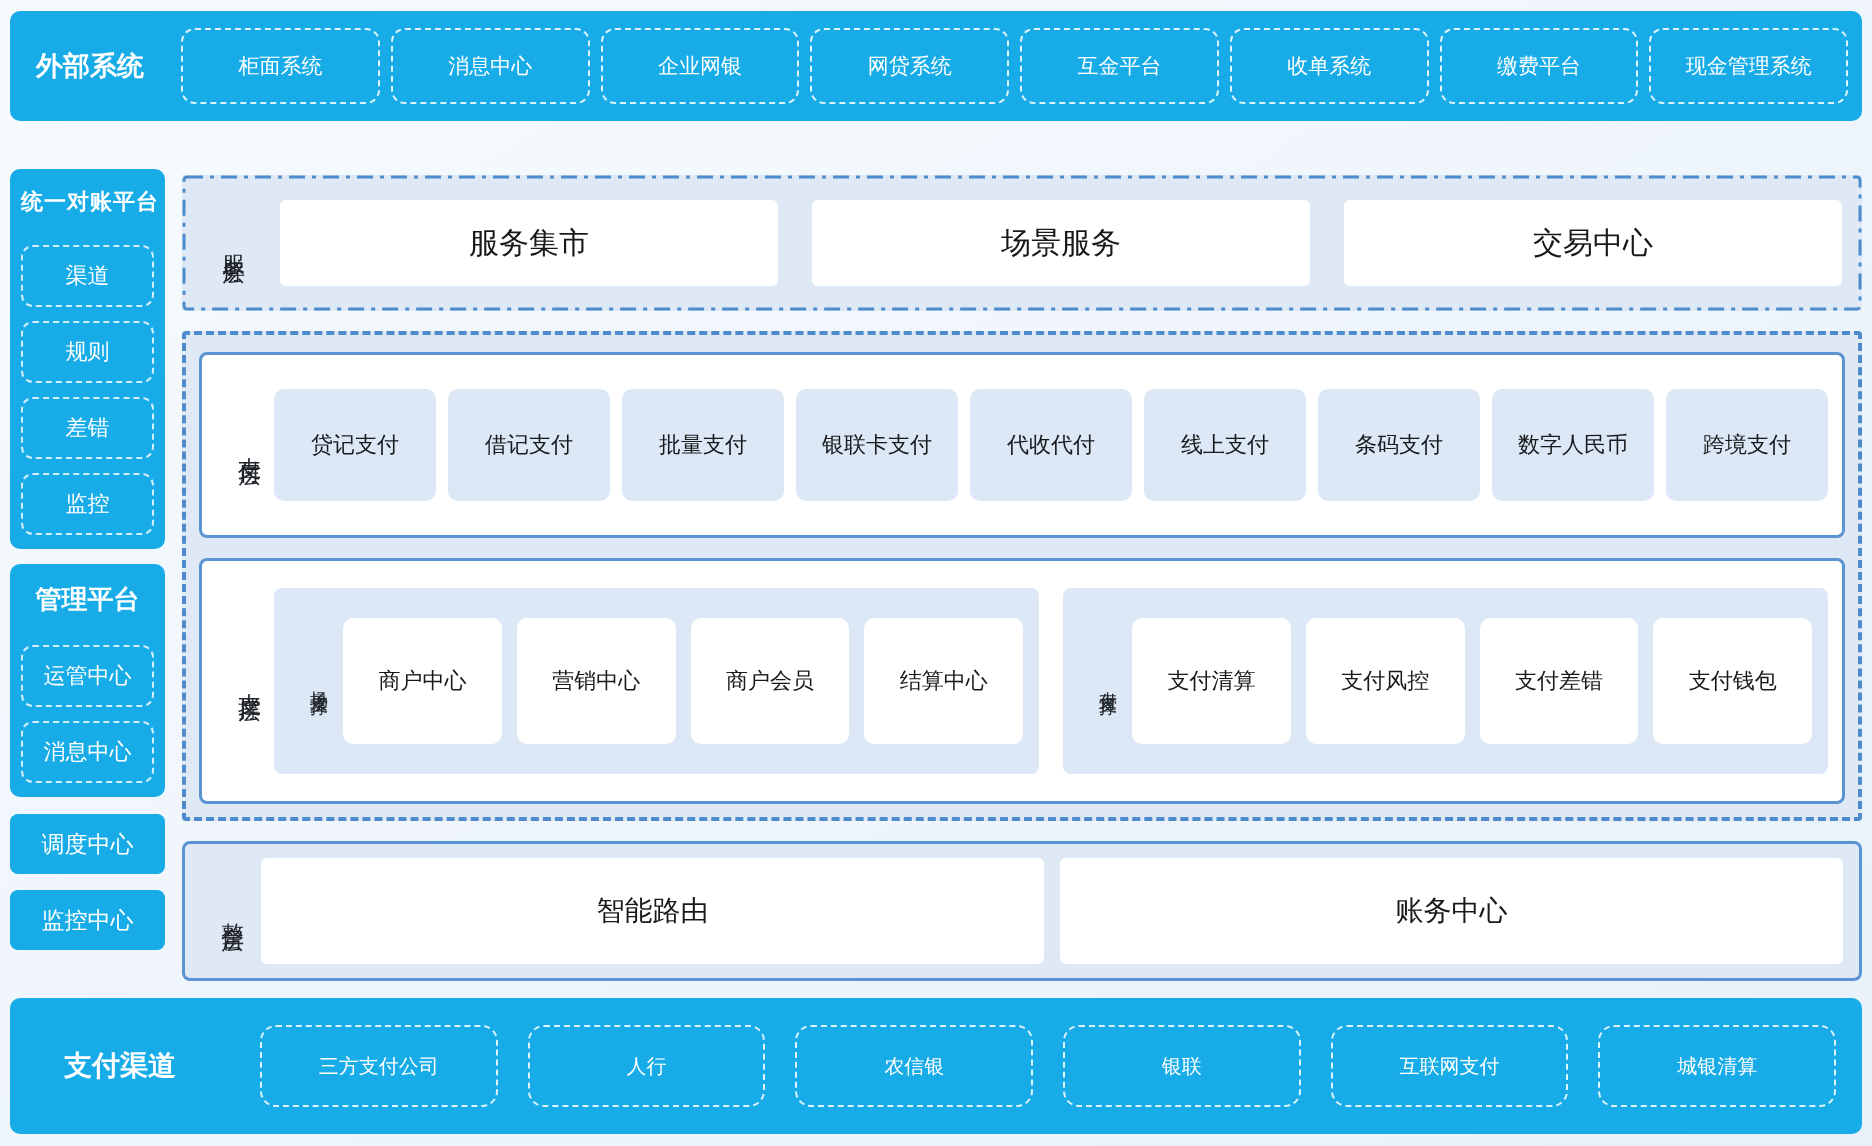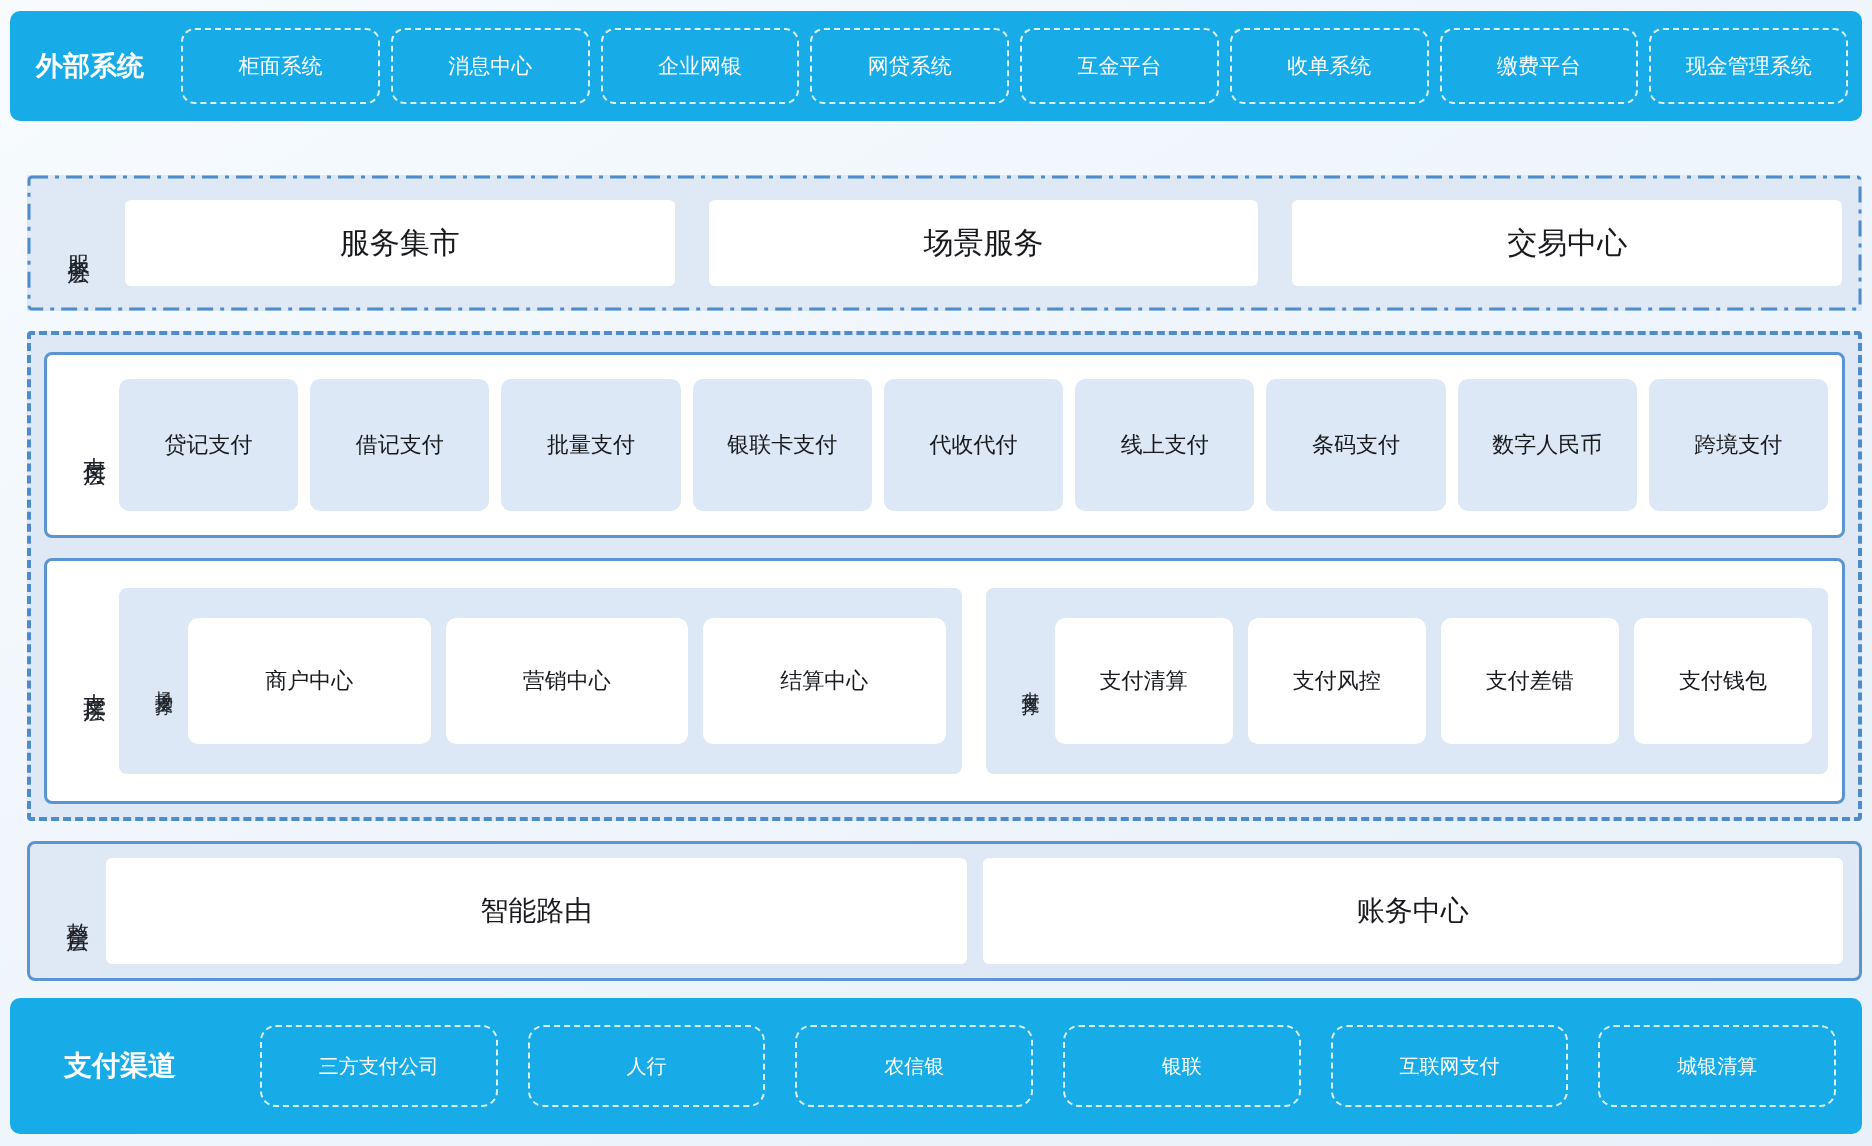--- a/index.html
+++ b/index.html
@@ -66,21 +66,21 @@
   }
   
   .dashed-wrap{
     margin-top:20px;flex:none;
     border:4px dashed #4d8bcd;border-radius:4px;background:#dfe9f5;
     padding:17px 13px 13px 13px;display:flex;flex-direction:column;
   }
   .solid-panel{background:#fff;border:3px solid #5b94d3;border-radius:8px;display:flex;align-items:center;padding:0 14px;}
   .payment-layer{height:186px;}
   .chip{
-    flex:1;height:132px;margin-left:12px;background:#dce8f5;border-radius:10px;
+    flex:1;height:112px;margin-left:12px;background:#dce8f5;border-radius:10px;
     color:#17191c;font-size:22px;display:flex;align-items:center;justify-content:center;white-space:nowrap;
   }
   .support-layer{height:246px;margin-top:20px;}
   .group-panel{
     flex:1;height:186px;margin-left:12px;background:#dce8f5;border-radius:8px;
     display:flex;align-items:center;padding:0 16px;min-width:0;
   }
   .group-panel + .group-panel{margin-left:24px;}
   .white-chip{
     flex:1;height:126px;margin-left:15px;background:#fff;border-radius:10px;
@@ -106,20 +106,39 @@
     <div class="dash-box">企业网银</div>
     <div class="dash-box">网贷系统</div>
     <div class="dash-box">互金平台</div>
     <div class="dash-box">收单系统</div>
     <div class="dash-box">缴费平台</div>
     <div class="dash-box">现金管理系统</div>
   </div>
 
   <div class="middle">
 
+    <div class="leftcol">
+
+      <div class="leftblock mt23">
+        <div class="block-title title-sm">统一对账平台</div>
+        <div class="left-item">渠道</div>
+        <div class="left-item">规则</div>
+        <div class="left-item">差错</div>
+        <div class="left-item">监控</div>
+      </div>
+
+      <div class="leftblock mt15">
+        <div class="block-title title-lg">管理平台</div>
+        <div class="left-item">运管中心</div>
+        <div class="left-item">消息中心</div>
+      </div>
+
+      <div class="solid-item mt17">调度中心</div>
+      <div class="solid-item mt16">监控中心</div>
+    </div>
 
     <div class="maincol">
 
       <div class="service-layer">
         <svg>
             <rect rx="3"></rect>
           </svg>
         <div class="vlabel layer-label">服务层</div>
         <div class="white-wide">服务集市</div>
         <div class="white-wide">场景服务</div>
@@ -141,20 +160,21 @@
           <div class="chip">跨境支付</div>
         </div>
 
         <div class="solid-panel support-layer">
           <div class="vlabel layer-label">支撑层</div>
 
           <div class="group-panel">
             <div class="vlabel group-label">场景支撑</div>
             <div class="white-chip">商户中心</div>
             <div class="white-chip">营销中心</div>
+            <div class="white-chip">商户会员</div>
             <div class="white-chip">结算中心</div>
           </div>
 
           <div class="group-panel">
             <div class="vlabel group-label">支付支撑</div>
             <div class="white-chip">支付清算</div>
             <div class="white-chip">支付风控</div>
             <div class="white-chip">支付差错</div>
             <div class="white-chip">支付钱包</div>
           </div>

